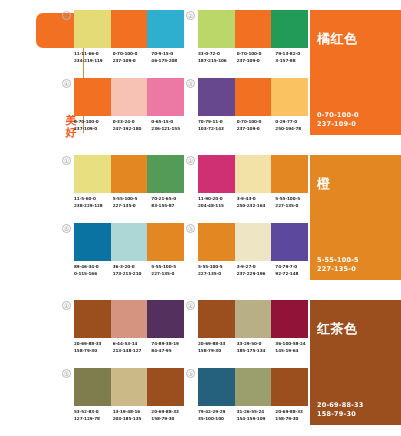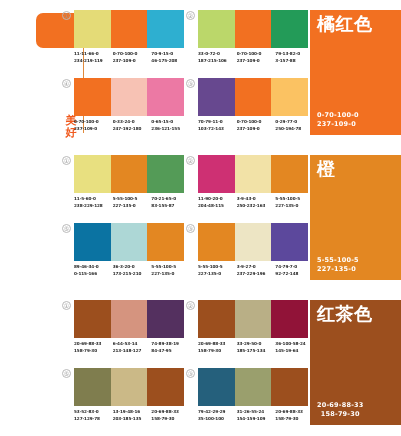--- a/index.html
+++ b/index.html
@@ -75,22 +75,22 @@
     font-weight:700; color:#2b2b2b;
     white-space:nowrap; letter-spacing:-0.1px;
   }
 
   
   .feature {
     position:absolute; right:0; top:10px;
     width:91px; height:125px;
   }
   .feature .ftitle {
-    position:absolute; left:7px; top:7px;
-    font-size:18px; font-weight:700; line-height:15px;
+    position:absolute; left:7px; top:21px;
+    font-size:13px; font-weight:700; line-height:15px;
     color:#ffffff; letter-spacing:0.5px;font-family:Liberation Serif, serif;
   }
   .feature .fcodes {
     position:absolute; left:7px; bottom:6px;
   }
   .feature .fcmyk, .feature .frgb {
     font-size:6.5px; line-height:9px;
     font-weight:700; color:#ffffff;
     white-space:nowrap; letter-spacing:0.2px;
   }
@@ -407,21 +407,21 @@
               </div>
             <div>
                 <div class="cmyk">20-69-88-33</div>
                 <div class="rgb">158-79-30</div>
               </div>
           </div>
         </div>
       </div>
     </div>
 
-    <div class="feature" style="background: rgb(156, 79, 30); text-align: center;">
+    <div class="feature" style="background: rgb(156, 79, 30);">
       <div class="ftitle">红茶色</div>
       <div class="fcodes">
         <div class="fcmyk">20-69-88-33</div>
         <div class="frgb">158-79-30</div>
       </div>
     </div>
   </div>
 
 </div>
 

